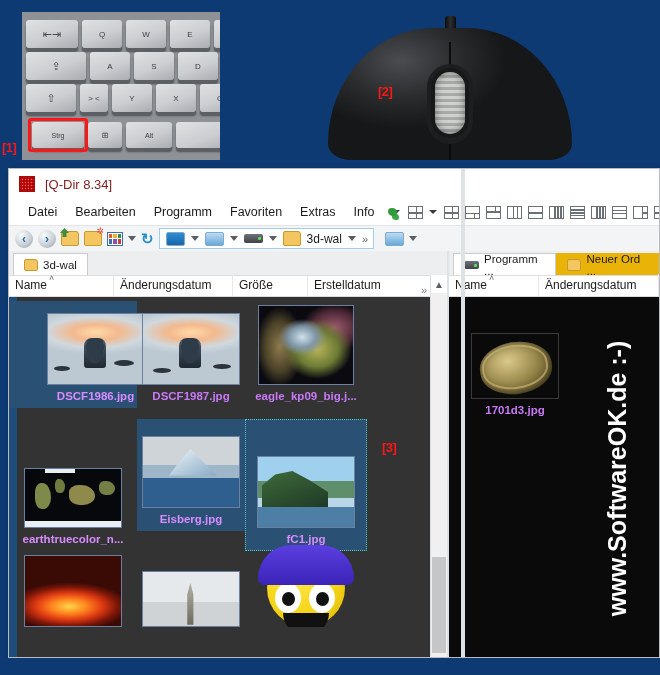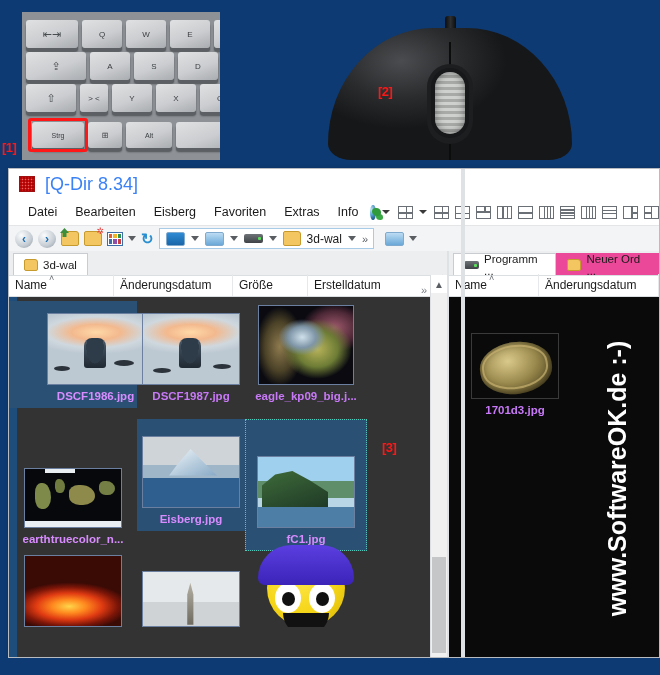--- a/index.html
+++ b/index.html
@@ -86,21 +86,21 @@
     padding-left:10px; gap:10px;
   }
   .app-icon {
     width:16px; height:16px;
     background:
       repeating-linear-gradient(0deg,#d21f1f 0 2px,#f2a0a0 2px 3px),
       repeating-linear-gradient(90deg,#d21f1f 0 2px,#f2a0a0 2px 3px);
     background-blend-mode:multiply;
     border:1px solid #a01010;
   }
-  .title-text { font-size:18px; color:#3b82f6; }
+  .title-text { font-size:13px; color:#7f1d1d; }
 
   .menubar {
     height:26px; display:flex; align-items:center; gap:0px;
     padding-left:10px; background:#fff; font-size:12.5px; color:#1b1b1b;
   }
   .menubar .mi { padding:3px 9px; cursor:default; white-space:nowrap; }
   .globe {
     width:15px; height:15px; border-radius:50%;
     background:radial-gradient(circle at 32% 30%,#bfe3f7 0%,#5fb0e0 45%,#1d6fae 100%);
     position:relative; margin-left:3px;
@@ -176,21 +176,21 @@
   .chev2 { color:#5a5e62;font-size:11px; letter-spacing:-1px; }
 
   
   .panes { display:flex; height:calc(490px - 30px - 26px - 26px); }
   .pane-left { width:452px; position:relative; background:#fff; border-right:2px solid #dfe2e5; }
   .pane-right { flex:1; position:relative; background:#fff; }
 
   .tabstrip { height:24px; background:#eceef0; display:flex; align-items:flex-end; padding-left:4px; }
   .tab {
     height:22px; display:flex; align-items:center; gap:5px; padding:0 10px;
-    font-size:11.5px; color:#1b1b1b; background:#ec4899;
+    font-size:11.5px; color:#1b1b1b; background:#eab308;
     border:1px solid transparent; border-bottom:none;
   }
   .tab.active { background:#fff; border-color:#c9ccd0; }
   .tab .folder-ic { width:14px;height:12px; }
   .tab .drive-ic { width:15px;height:8px; }
 
   .colhead {
     height:22px; background:#fff; border-top:1px solid #dcdfe2; border-bottom:1px solid #dcdfe2;
     display:flex; align-items:flex-end; font-size:12px; color:#1b1b1b; position:relative;
   }
@@ -423,21 +423,21 @@
 <div class="qdir">
 
   <div class="titlebar">
     <div class="app-icon"></div>
     <div class="title-text">[Q-Dir 8.34]</div>
   </div>
 
   <div class="menubar">
     <div class="mi">Datei</div>
     <div class="mi">Bearbeiten</div>
-    <div class="mi">Eisberg</div>
+    <div class="mi">Programm</div>
     <div class="mi">Favoriten</div>
     <div class="mi">Extras</div>
     <div class="mi">Info</div>
     <div class="globe"></div>
     <div class="caret"></div>
 
     <div class="layout-icons">
       <div class="li">
           <i class="v" style="left:50%;"></i>
           <i class="h" style="top:50%;"></i>

